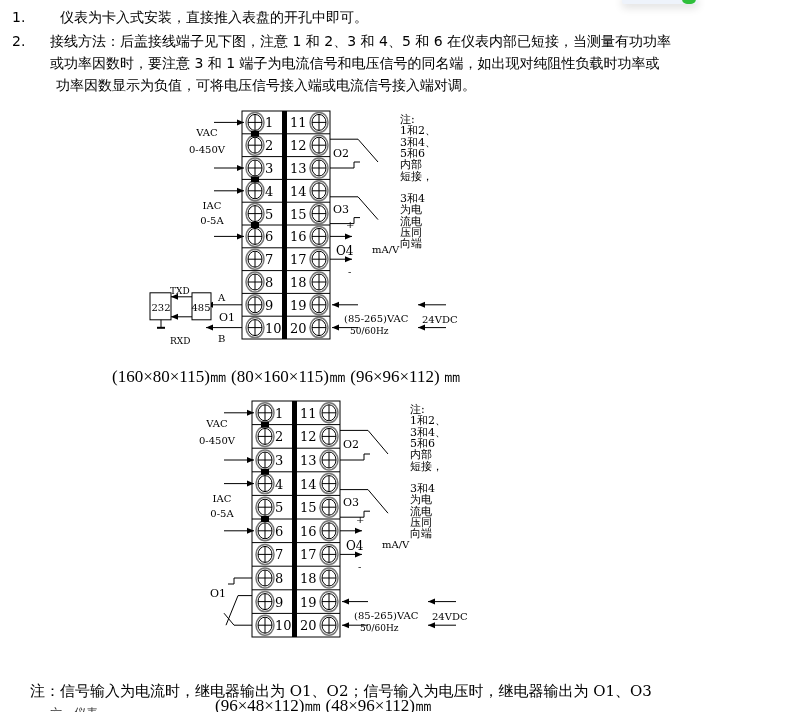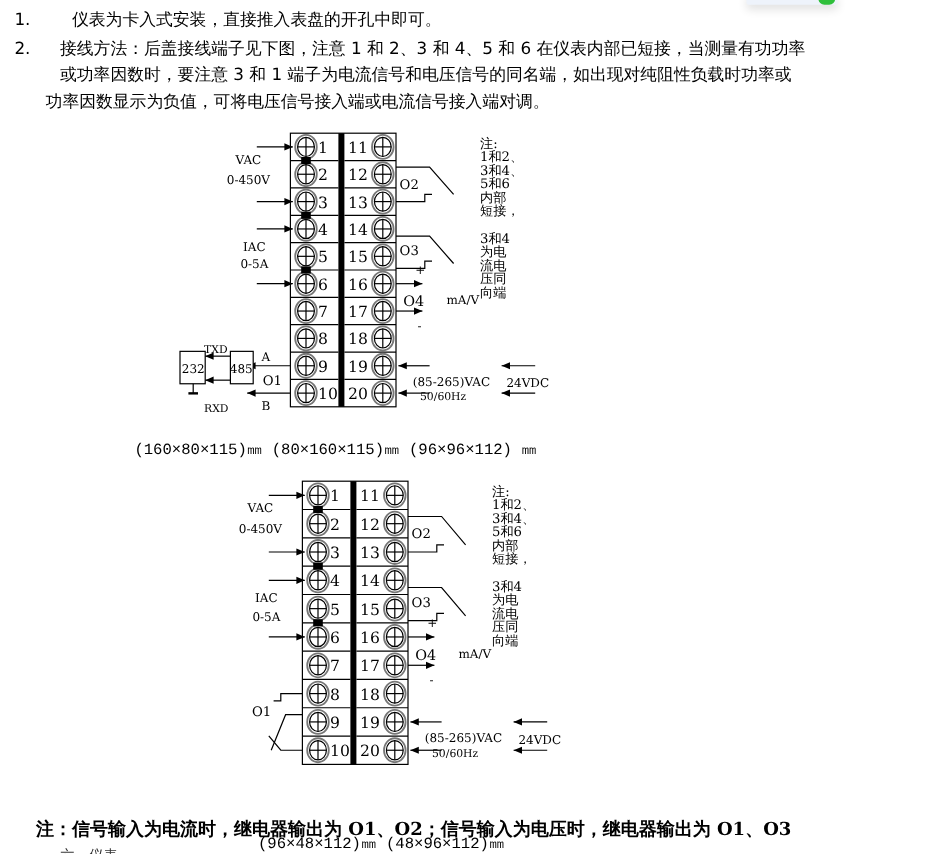--- a/index.html
+++ b/index.html
@@ -5,39 +5,39 @@
   html, body { margin:0; padding:0; }
   body { width:790px; height:712px; background:#fff; position:relative; overflow:hidden;
          font-family:"DejaVu Sans", "Liberation Sans", sans-serif; color:#000; }
   .topbar { position:absolute; left:0; top:0; width:790px; height:3px; background:#fff; }
   .popup { position:absolute; left:622px; top:-6px; width:76px; height:10px; background:#eef3fb;
            box-shadow:0 4px 8px rgba(0,0,0,0.12); border-radius:2px; }
   .green-dot { position:absolute; left:682px; top:-6px; width:14px; height:10px; border-radius:7px; background:#2fbf3a; }
   .para { position:absolute; font-size:14px; line-height:22px; white-space:nowrap; }
   .num { position:absolute; font-size:14px; line-height:22px; }
   .diagram { position:absolute; }
-  .dims { position:absolute; font-family:Liberation Mono, monospace; font-size:13px; white-space:nowrap; }
+  .dims { position:absolute; font-family:Liberation Serif, serif; font-size:17px; white-space:nowrap; }
   .note { position:absolute; left:30px; top:682px; font-family:"DejaVu Serif", "Liberation Serif", serif;
-          font-weight:bold; font-size:15px; white-space:nowrap; }
+          font-weight:normal; font-size:15px; white-space:nowrap; }
   .cut { position:absolute; left:50px; top:705px; width:60px; height:8px; overflow:hidden; font-size:12px; color:#333; }
   svg text { font-family:"DejaVu Serif", "Liberation Serif", serif; }
 </style>
 </head>
 <body>
 
 <div class="topbar"></div>
 <div class="popup"></div>
 <div class="green-dot"></div>
 
 <div class="num" style="left:12px;top:6px;">1.</div>
 <div class="para" style="left:60px;top:6px;">仪表为卡入式安装，直接推入表盘的开孔中即可。</div>
 <div class="num" style="left:12px;top:30px;">2.</div>
 <div class="para" style="left:50px;top:30px;text-align:center;">接线方法：后盖接线端子见下图，注意 1 和 2、3 和 4、5 和 6 在仪表内部已短接，当测量有功功率</div>
 <div class="para" style="left:50px;top:52px;">或功率因数时，要注意 3 和 1 端子为电流信号和电压信号的同名端，如出现对纯阻性负载时功率或</div>
-<div class="para" style="left:38px;top:74px;">功率因数显示为负值，可将电压信号接入端或电流信号接入端对调。</div>
+<div class="para" style="left:56px;top:74px;">功率因数显示为负值，可将电压信号接入端或电流信号接入端对调。</div>
 
 <svg class="diagram" id="d1" style="left:130px;top:105px;" width="360" height="250">
     <rect x="112" y="6" width="88" height="228" fill="#fff" stroke="#000"></rect>
     <rect x="152" y="6" width="5" height="228" fill="#000"></rect>
     <ellipse cx="125" cy="17.4" rx="9" ry="10" fill="none" stroke="#777" stroke-width="1.5"></ellipse>
     <ellipse cx="125" cy="17.4" rx="7" ry="8" fill="none" stroke="#000" stroke-width="1"></ellipse>
     <line x1="118" y1="17.4" x2="132" y2="17.4" stroke="#000"></line>
     <line x1="125" y1="9.399999999999999" x2="125" y2="25.4" stroke="#000"></line>
     <text x="135" y="22.4" font-size="13" text-anchor="start">1</text>
     <text x="160" y="22.4" font-size="13" text-anchor="start">11</text>

